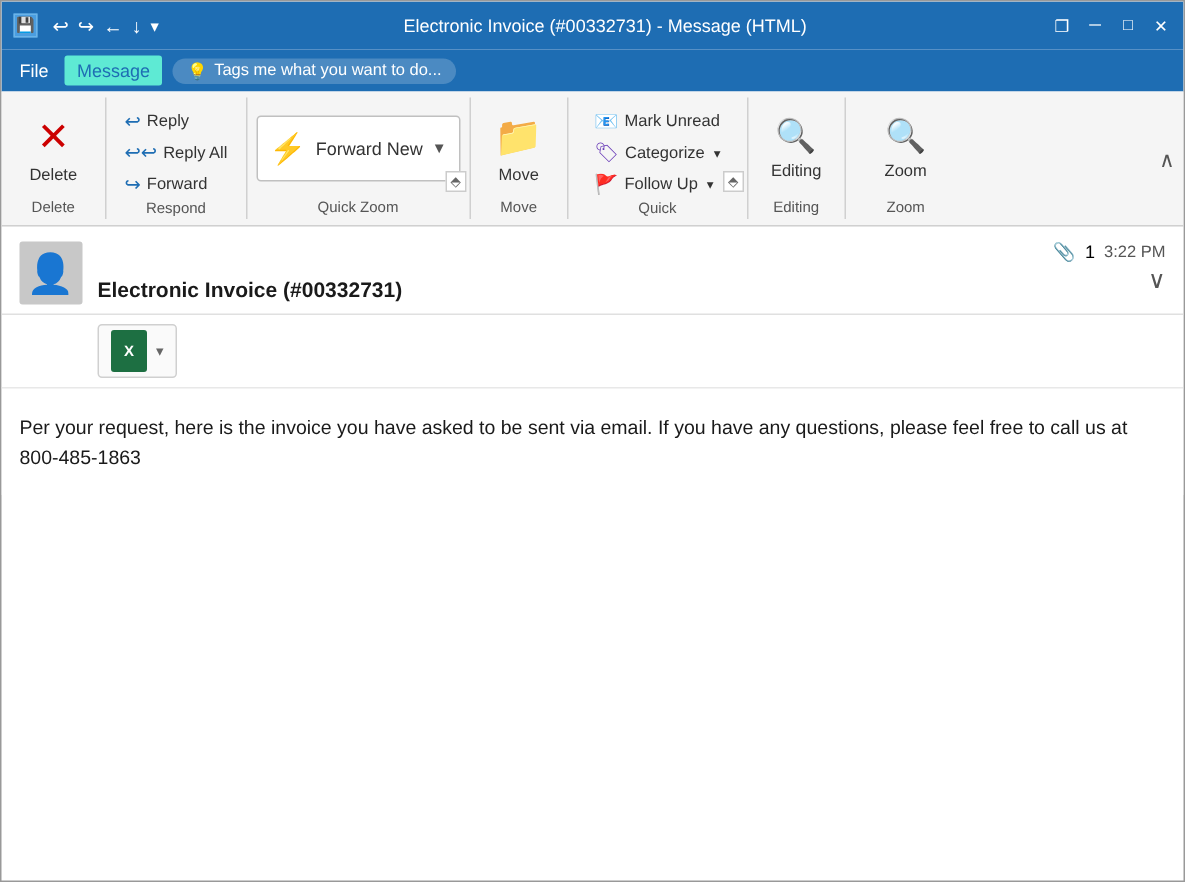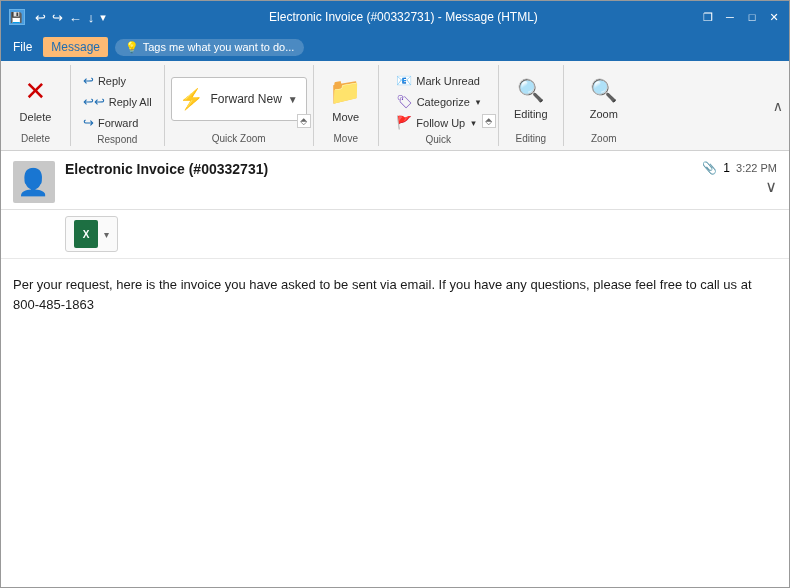--- a/index.html
+++ b/index.html
@@ -30,21 +30,21 @@
       padding: 0 4px;
       gap: 3px;
     }
     .menu-item {
       color: #fff;
       padding: 3px 8px;
       font-size: 12px;
       cursor: pointer;
       border-radius: 2px;
     }
-    .menu-item.active { background: #fdba74; color: #1e6db3; }
+    .menu-item.active { background: #5eead4; color: #1e6db3; }
     .tell-me {
       display: flex;
       align-items: center;
       background: rgba(255,255,255,0.2);
       border-radius: 12px;
       padding: 2px 10px;
       color: #fff;
       font-size: 11px;
       gap: 4px;
       margin-left: 4px;
@@ -161,21 +161,21 @@
       height: 42px;
       background: #c8c8c8;
       border-radius: 2px;
       display: flex;
       align-items: center;
       justify-content: center;
       font-size: 24px;
       color: #888;
       flex-shrink: 0;
     }
-    .email-meta { flex: 1; }
+    .email-meta { flex: 1; margin-top: 24px; }
     .email-subject { font-size: 14px; font-weight: 600; color: #1a1a1a; }
     .email-right { display: flex; flex-direction: column; align-items: flex-end; gap: 2px; }
     .email-time { font-size: 11px; color: #555; }
     .expand-btn { font-size: 16px; color: #555; cursor: pointer; }
 
     .attachment-area {
       padding: 6px 12px 6px 64px;
       border-bottom: 1px solid #e8e8e8;
     }
     .attachment-chip {

